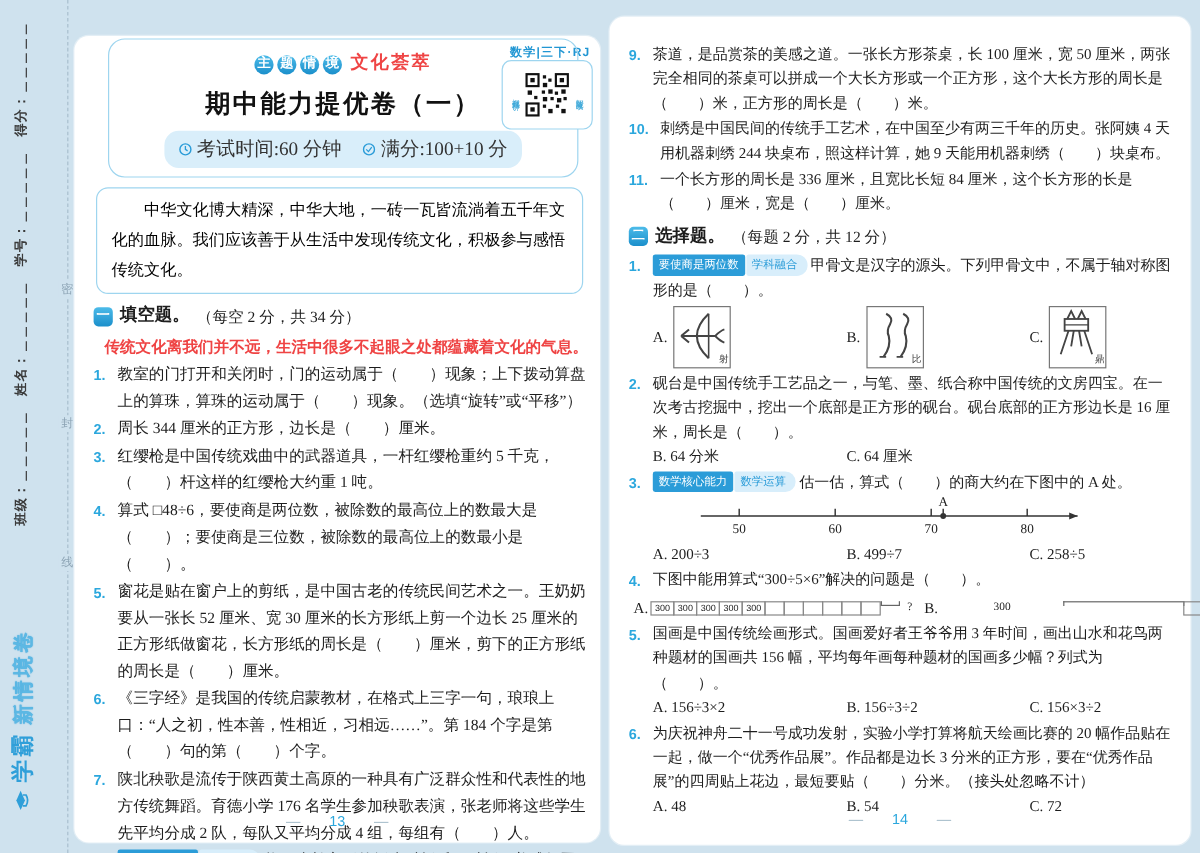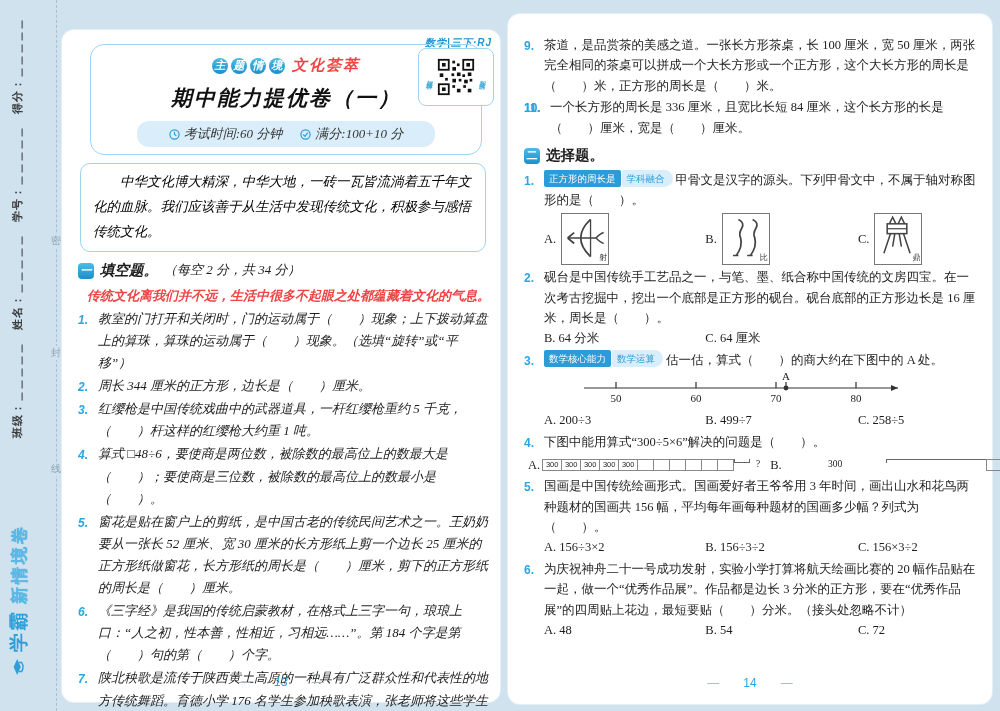--- a/index.html
+++ b/index.html
@@ -15,33 +15,33 @@
   .brand{position:absolute;left:6px;top:676px;width:230px;transform:rotate(-90deg);transform-origin:0 0;
          white-space:nowrap;display:flex;align-items:center;gap:6px;}
   .brand .logo{font-size:19px;font-weight:bold;color:#2f9fd9;letter-spacing:2px;}
   .brand .sub{font-size:17px;font-weight:bold;color:#5cb8e4;letter-spacing:3px;
               text-shadow:0 0 1px #2f9fd9;}
   
   .page{position:absolute;background:#fff;border-radius:12px;box-shadow:0 0 0 1px #e3eef5;}
   .page.left{left:62px;top:30px;width:438px;height:672px;}
   .page.right{left:508px;top:14px;width:484px;height:690px;}
   .pg-in{position:relative;height:100%;box-sizing:border-box;}
-  .page.left .pg-in{padding:12px 10px 0 16px;font-size:13px;line-height:1.7;font-style:italic;}
+  .page.left .pg-in{padding:0 10px 0 16px;font-size:13px;line-height:1.7;}
   .page.right .pg-in{padding:20px 12px 0 16px;font-size:12.5px;line-height:1.63;}
   
   .hdrbox{position:relative;margin:2px 8px 0 12px;border:1.5px solid #9ed5ef;border-radius:14px;
           padding:6px 6px 7px;}
   .badge-row{display:flex;justify-content:center;align-items:center;gap:3px;margin-top:2px;}
   .badge-row .bchar{width:16px;height:16px;border-radius:50%;background:linear-gradient(180deg,#4cbbe9,#1b8fcb);
           color:#fff;font-size:11px;font-weight:bold;display:flex;align-items:center;justify-content:center;
           font-family:"Liberation Sans",sans-serif;}
   .badge-title{color:#ef4444;font-weight:bold;font-size:15px;letter-spacing:2px;margin-left:4px;}
   .paper-title{text-align:center;font-size:21px;font-weight:bold;letter-spacing:2px;margin-top:2px;color:#111;}
   .meta-strip{margin:5px 40px 0;background:#d9eefa;border-radius:12px;display:flex;justify-content:center;
-              gap:18px;padding:2px 0;font-size:13px;color:#333;}
+              gap:18px;padding:2px 0;font-size:16px;color:#333;}
   .meta-item{display:flex;align-items:center;gap:4px;}
   .edition{position:absolute;top:4px;right:8px;font-size:10px;color:#2196d3;font-weight:bold;
            font-family:"Liberation Sans",sans-serif;letter-spacing:1px;}
   .qrpanel{position:absolute;top:18px;right:6px;width:74px;height:56px;background:#fff;border:1.5px solid #9ed5ef;
            border-radius:8px;display:flex;align-items:center;justify-content:center;gap:2px;}
   .vtext{writing-mode:vertical-rl;font-size:6.5px;color:#3aa7d8;letter-spacing:1px;
          font-family:"Liberation Sans",sans-serif;}
   
   .introbox{margin:8px 4px 0 2px;border:1.5px solid #9ed5ef;border-radius:10px;padding:6px 12px;
             font-size:13.5px;line-height:1.85;color:#000000;}
@@ -231,34 +231,36 @@
   </div>
 
   <div class="page right">
     <div class="pg-in">
       <div class="q">
         <span class="qno">9.</span>
         <span>茶道，是品赏茶的美感之道。一张长方形茶桌，长 100 厘米，宽 50 厘米，两张完全相同的茶桌可以拼成一个大长方形或一个正方形，这个大长方形的周长是（　　）米，正方形的周长是（　　）米。</span>
       </div>
       <div class="q wide">
         <span class="qno">10.</span>
+        <span>刺绣是中国民间的传统手工艺术，在中国至少有两三千年的历史。张阿姨 4 天用机器刺绣 244 块桌布，照这样计算，她 9 天能用机器刺绣（　　）块桌布。</span>
       </div>
       <div class="q wide">
         <span class="qno">11.</span>
         <span>一个长方形的周长是 336 厘米，且宽比长短 84 厘米，这个长方形的长是（　　）厘米，宽是（　　）厘米。</span>
       </div>
 
       <div class="sec">
         <span class="sicon">二</span>
         <b>选择题。</b>
+        <span class="sscore">（每题 2 分，共 12 分）</span>
       </div>
 
       <div class="q">
         <span class="qno">1.</span>
-        <span class="tagA">正方形的周长是</span><span class="tagB">学科融合</span><span>甲骨文是汉字的源头。下列甲骨文中，不属于轴对称图形的是（　　）。</span>
+        <span class="tagA">要使商是两位数</span><span class="tagB">学科融合</span><span>甲骨文是汉字的源头。下列甲骨文中，不属于轴对称图形的是（　　）。</span>
       </div>
       <div class="orow">
         <div class="oitem">
           <span>A.</span>
           <span class="obox">
             <svg width="44" height="48" viewBox="0 0 40 44">
               <path d="M26 5 Q8 22 26 39" fill="none" stroke="#444" stroke-width="1.6"></path>
               <path d="M26 5 L26 39" fill="none" stroke="#444" stroke-width="1.2"></path>
               <path d="M5 22 H31 M5 22 L11 17 M5 22 L11 27" fill="none" stroke="#444" stroke-width="1.6"></path>
               <path d="M31 22 q4 -4 7 -5 M31 22 q4 4 7 5" fill="none" stroke="#444" stroke-width="1.4"></path>

